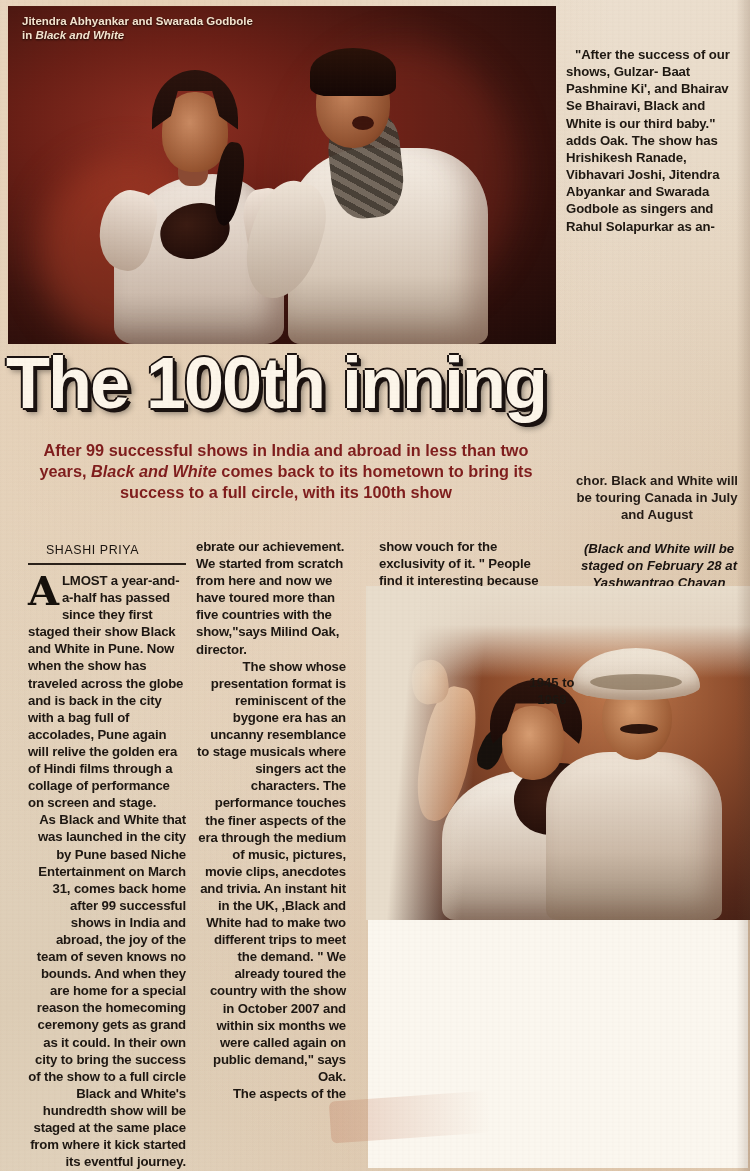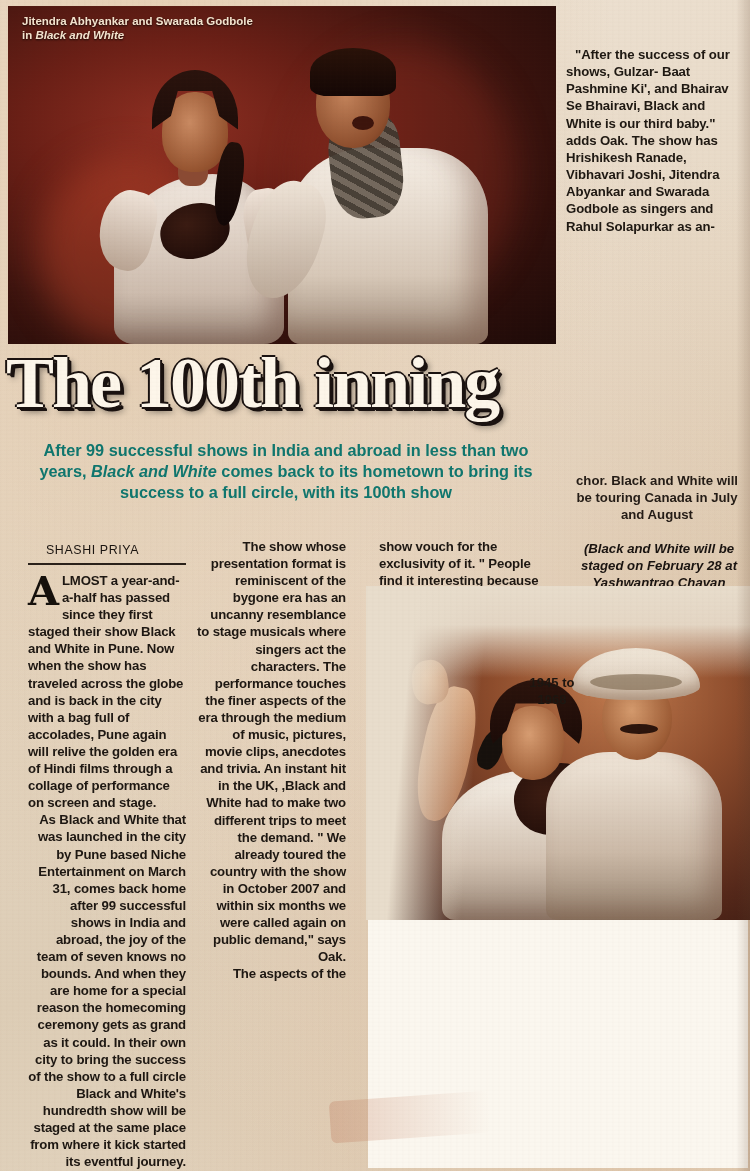--- a/index.html
+++ b/index.html
@@ -176,42 +176,42 @@
   .topright p.indent { text-indent: 9px; }
 
   
   .masthead {
     position: absolute;
     left: 6px; top: 340px;
     width: 740px;
     height: 86px;
   }
   .masthead .title {
-    font-family: Liberation Serif, serif;
+    font-family: Liberation Sans, sans-serif;
     font-size: 72px;
     font-weight: 700;
     letter-spacing: -2px;
     line-height: 86px;
     color: #fdf6ea;
     text-shadow:
       2px 0 0 #1a1210, -2px 0 0 #1a1210, 0 2px 0 #1a1210, 0 -2px 0 #1a1210,
       3px 3px 0 #1a1210, 4px 4px 0 #1a1210, 5px 5px 6px rgba(0,0,0,.45);
     white-space: nowrap;
   }
 
   
   .deck {
     position: absolute;
     left: 18px; top: 440px;
     width: 536px;
     text-align: center;
     font-size: 16.3px;
     font-weight: 700;
     line-height: 1.30;
-    color: #0f766e;
+    color: #7f1d1d;
   }
   .deck i { font-style: italic; }
 
   
   .byline {
     position: absolute;
     left: 46px; top: 543px;
     font-size: 12.4px;
     font-weight: 400;
     letter-spacing: .6px;
@@ -457,20 +457,21 @@
 <div class="byline">SHASHI PRIYA</div>
 <div class="byline-rule"></div>
 
 <div class="col" id="col1">
   <p><span class="dropcap">A</span><span>LMOST a year-and-a-half has passed since they first staged their show Black and White in Pune. Now when the show has traveled across the globe and is back in the city with a bag full of accolades, Pune again will relive the golden era of Hindi films through a collage of performance on screen and stage.</span></p>
   <p class="indent">As Black and White that was launched in the city by Pune based Niche Entertainment on March 31, comes back home after 99 successful shows in India and abroad, the joy of the team of seven knows no bounds. And when they are home for a special reason the homecoming ceremony gets as grand as it could. In their own city to bring the success of the show to a full circle Black and White's hundredth show will be staged at the same place from where it kick started its eventful journey.</p>
   <p class="indent">"We are in the city to cel-</p>
 </div>
 
 <div class="col" id="col2">
+  <p>ebrate our achievement. We started from scratch from here and now we have toured more than five countries with the show,"says Milind Oak, director.</p>
   <p class="indent">The show whose presentation format is reminiscent of the bygone era has an uncanny resemblance to stage musicals where singers act the characters. The performance touches the finer aspects of the era through the medium of music, pictures, movie clips, anecdotes and trivia. An instant hit in the UK, ,Black and White had to make two different trips to meet the demand. " We already toured the country with the show in October 2007 and within six months we were called again on public demand," says Oak.</p>
   <p class="indent">The aspects of the</p>
 </div>
 
 <div class="col" id="col3">
   <p>show vouch for the exclusivity of it. " People find it interesting because they aren't standalone and static performances. The show is based on that golden era of Hindi films from</p>
 </div>
 
 <div class="kicker-right">
   <span>chor. Black and White will be touring Canada in July and August</span>

